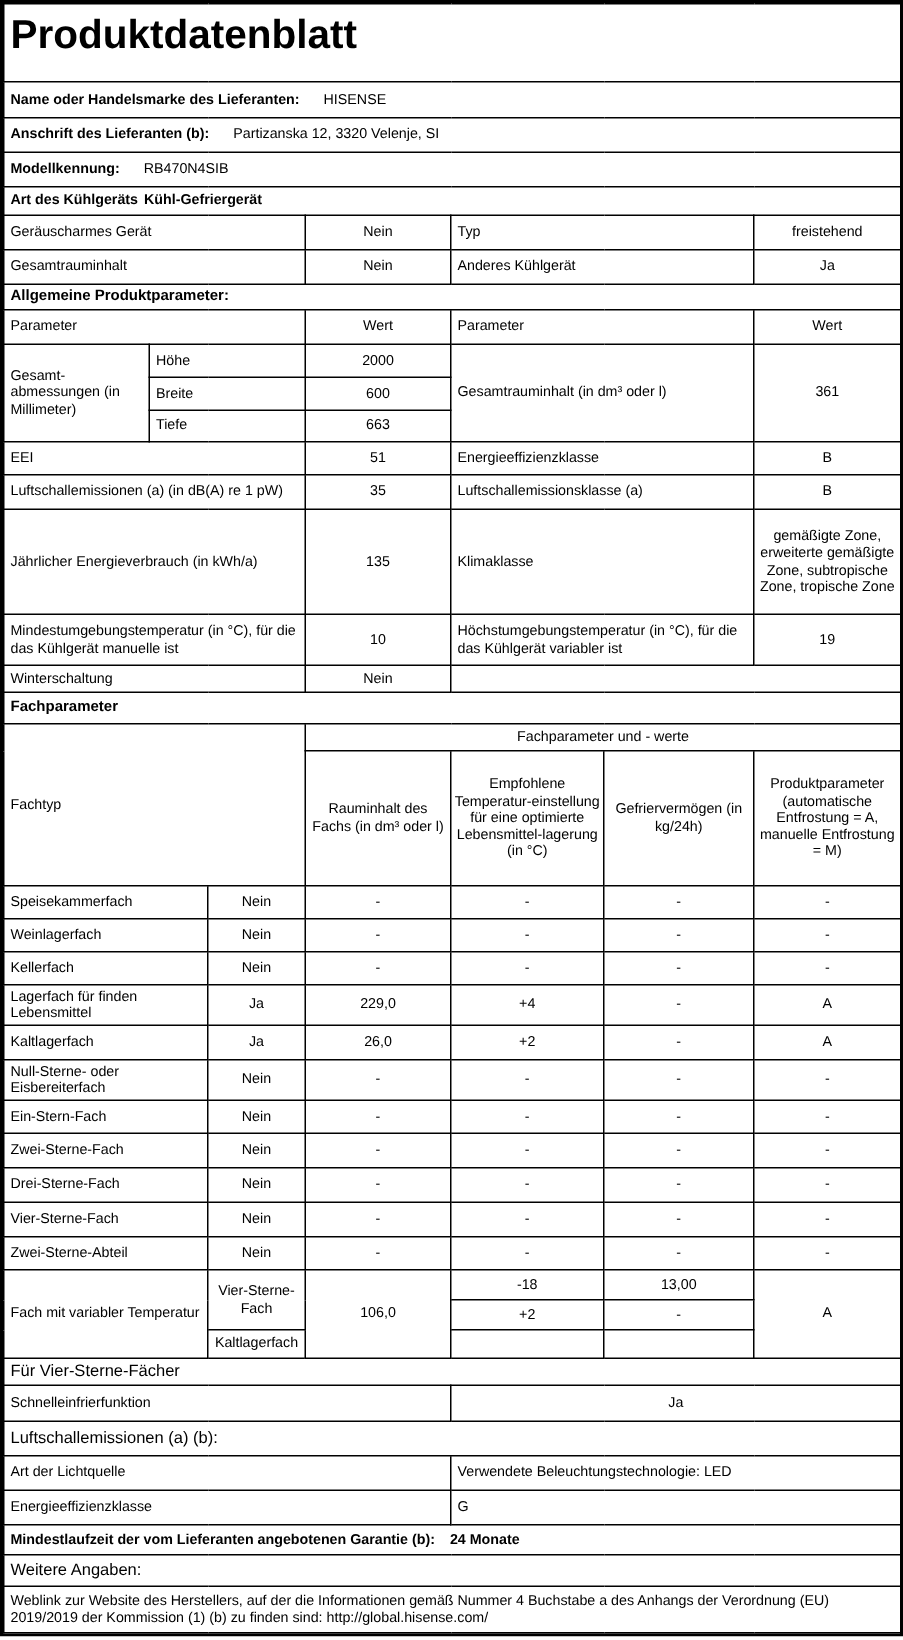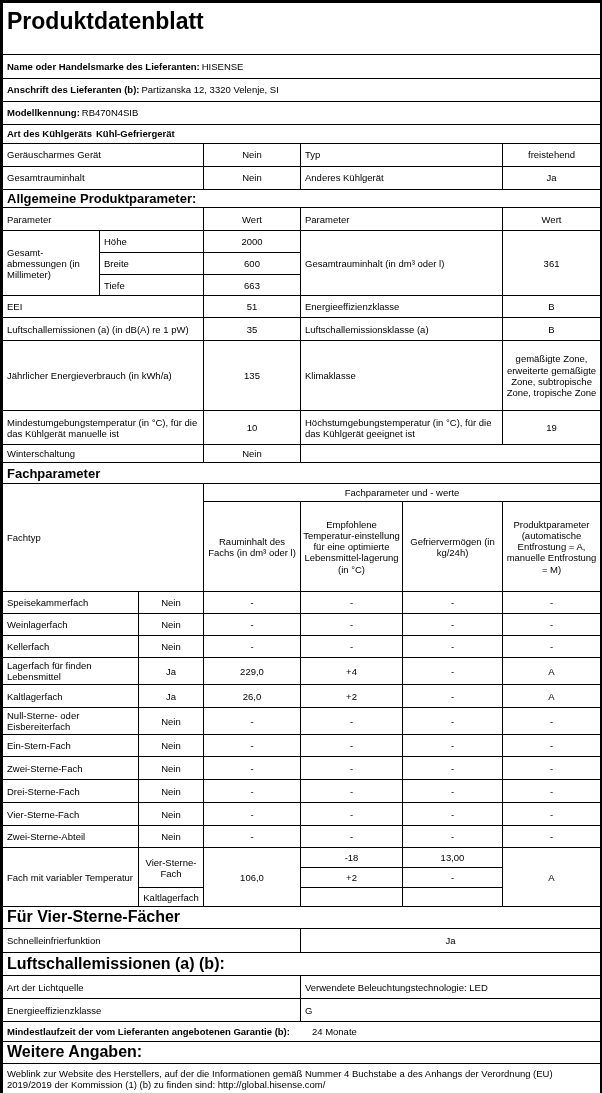--- a/index.html
+++ b/index.html
@@ -16,28 +16,28 @@
     font-size:9.5px;
     line-height:1.18;
     padding:1px 4px;
     vertical-align:middle;
     overflow:hidden;
     word-wrap:break-word;
   }
   .lbl { text-align:left; }
   .ctr { text-align:center; padding:1px 2px; }
   .b   { font-weight:bold; }
-  .sec { font-weight:bold; font-size:13px;margin-top:17px; }
-  .sec-lg { font-weight:bold; font-size:16px; }
+  .sec { font-weight:bold; font-size:10px;margin-top:17px; }
+  .sec-lg { font-weight:normal; font-size:11px; }
   .title-cell {
-    font-size:23px; font-weight:bold;
+    font-size:27px; font-weight:bold;
     vertical-align:top; padding:5px 4px 0 4px;
   }
-  .val { font-weight:normal; margin-left:2px; }
-  .valb { font-weight:normal; margin-left:22px; }
+  .val { font-weight:normal; margin-left:16px; }
+  .valb { font-weight:bold; margin-left:10px; }
   .gap { margin-left:4px; }
   
   .h52{height:52px}.h24{height:24px}.h23{height:23px}.h22{height:22px}
   .h21{height:21px}.h20{height:20px}.h19{height:19px}.h18{height:18px}
   .h17{height:17px}.h27{height:27px}.h31{height:31px}.h34{height:34px}
   .h70{height:70px}.h90{height:90px}
 </style>
 </head>
 <body>
 
@@ -130,21 +130,21 @@
   </tr>
   <tr class="h70">
     <td colspan="3" class="lbl">Jährlicher Energieverbrauch (in kWh/a)</td>
     <td class="ctr">135</td>
     <td colspan="2" class="lbl">Klimaklasse</td>
     <td class="ctr">gemäßigte Zone, erweiterte gemäßigte Zone, subtropische Zone, tropische Zone</td>
   </tr>
   <tr class="h34">
     <td colspan="3" class="lbl">Mindestumgebungstemperatur (in °C), für die das Kühlgerät manuelle ist</td>
     <td class="ctr">10</td>
-    <td colspan="2" class="lbl">Höchstumgebungstemperatur (in °C), für die das Kühlgerät geeignet ist</td>
+    <td colspan="2" class="lbl">Höchstumgebungstemperatur (in °C), für die das Kühlgerät variabler ist</td>
     <td class="ctr">19</td>
   </tr>
   <tr class="h18">
     <td colspan="3" class="lbl">Winterschaltung</td>
     <td class="ctr">Nein</td>
     <td colspan="3" class="lbl"></td>
   </tr>
 
   <tr class="h21">
     <td colspan="7" class="lbl sec">Fachparameter</td>

